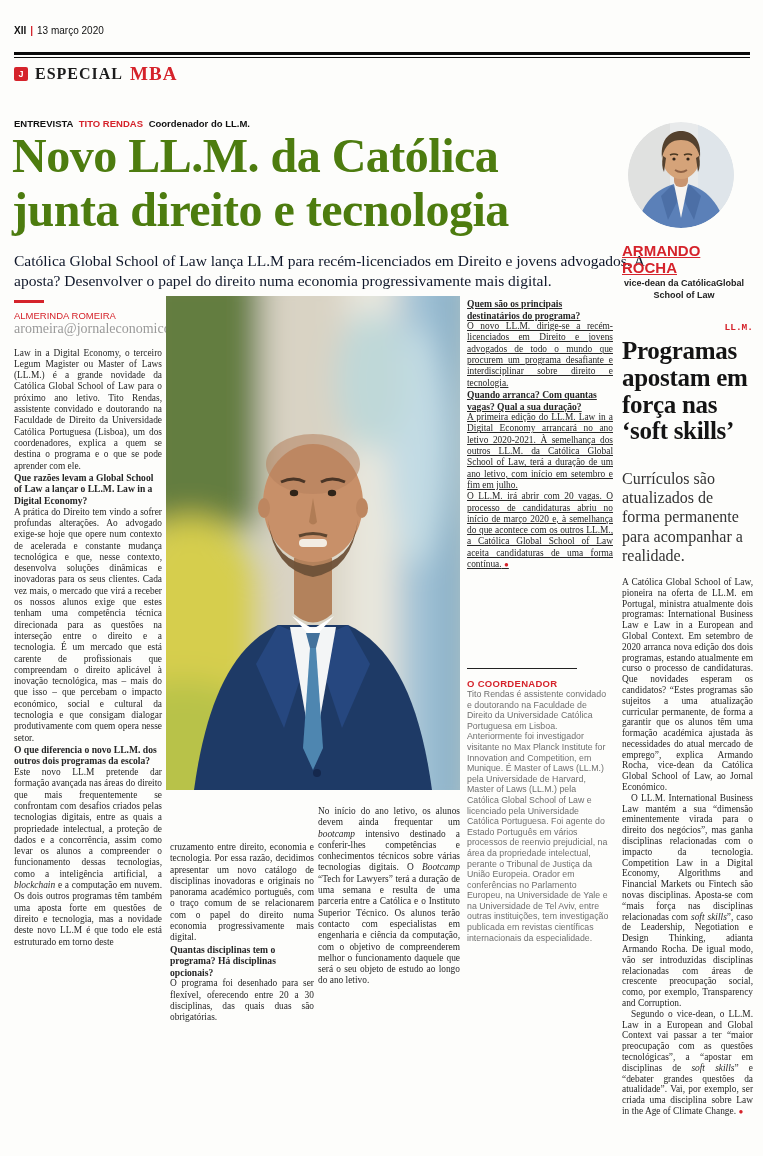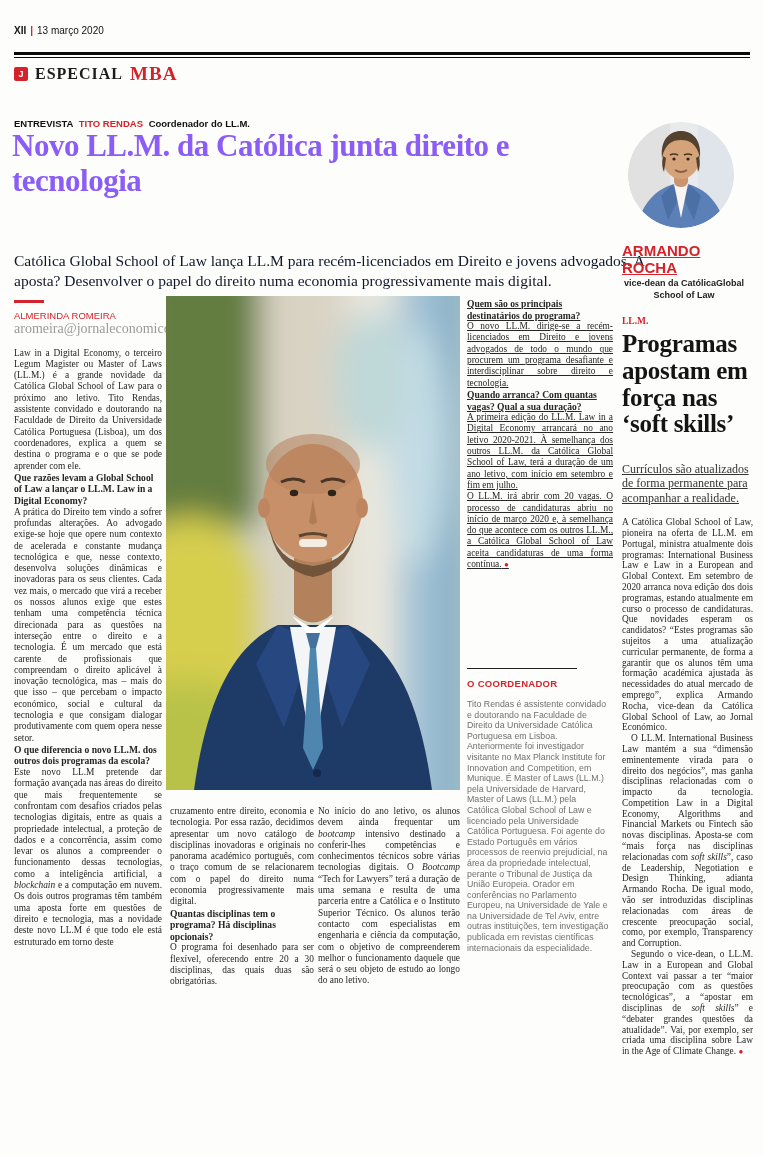--- a/index.html
+++ b/index.html
@@ -17,53 +17,53 @@
   .section-line { position:absolute; top:63px; left:14px; display:flex; align-items:center; gap:7px; }
   .je-logo { width:14px; height:14px; background:#d5232b; color:#fff; border-radius:2px;
              font-family:"Liberation Sans", sans-serif; font-weight:bold; font-size:9px;
              display:flex; align-items:center; justify-content:center; }
   .section-name   { font-size:16px; font-weight:bold; letter-spacing:1px; color:#1c1c1c; }
   .section-accent { font-size:19px; font-weight:bold; letter-spacing:1px; color:#d5232b; }
   .kicker { position:absolute; top:118px; left:14px; font-family:"Liberation Sans", sans-serif;
             font-size:9.5px; font-weight:bold; color:#111; }
   .k-name { color:#d5232b; margin:0 3px; }
   .headline { position:absolute; top:129px; left:12px; width:578px;
-              font-size:31px; line-height:1.12; font-weight:bold; color:#8b5cf6; letter-spacing:-0.5px; }
+              font-size:48px; line-height:1.12; font-weight:bold; color:#4d7c0f; letter-spacing:-0.5px; }
   .lede { position:absolute; top:251px; left:14px; width:632px; font-size:15.5px; line-height:1.32; color:#0f172a; }
   
   .col { position:absolute; font-size:9.4px; line-height:11.3px; color:#262626; }
   .col p.ans { text-align:justify; }
   .col .q { font-weight:bold; font-size:9.6px; line-height:11.6px; text-align:left; }
   .col1 { left:14px;  top:300px; width:148px; }
-  .col2 { left:170px; top:806px; width:144px; }
+  .col2 { left:170px; top:842px; width:144px; }
   .col3 { left:318px; top:806px; width:142px; }
   .col4 { left:467px; top:298px; width:146px;text-decoration:underline; }
   .col4 .q:first-child { margin-top:0; }
   .byline-rule { width:30px; height:3px; background:#d5232b; margin-bottom:7px; }
   .author { font-family:"Liberation Sans", sans-serif; font-weight:normal; font-size:9.5px; color:#d5232b; }
   .email  { font-family:Liberation Serif, serif; font-size:14px; color:#9a9a9a; margin-top:2px; }
   .intro  { margin-top:13px; }
   .end-dot { color:#d5232b; font-size:8px; }
   
   .main-photo { position:absolute; left:166px; top:296px; width:294px; height:494px; }
   .main-photo svg { display:block; width:100%; height:100%; }
   
   .coord-box  { position:absolute; left:467px; top:668px; width:146px; font-family:"Liberation Sans", sans-serif; }
   .coord-rule { width:110px; height:1px; background:#222; }
   .coord-title{ margin-top:9px; font-size:9.5px; font-weight:bold; color:#d5232b; letter-spacing:0.3px; }
-  .coord-body { margin-top:10px; font-size:8.8px; line-height:10.6px; color:#6f6f6f; width:142px; }
+  .coord-body { font-size:8.8px; line-height:10.6px; color:#6f6f6f; width:142px; }
   
   .sidebar  { position:absolute; left:622px; top:122px; width:131px; }
   .portrait { width:106px; height:106px; margin-left:6px; }
   .portrait svg { display:block; width:106px; height:106px; border-radius:50%; }
   .cap-name { margin-top:14px; font-family:"Liberation Sans", sans-serif; font-weight:bold; font-size:15px; color:#d5232b;text-decoration:underline; }
   .cap-role { margin-top:2px;  font-family:"Liberation Sans", sans-serif; font-weight:bold; font-size:9px; line-height:11.5px; color:#222; width:124px;text-align:center; }
-  .side-tag { margin-top:15px; font-family:Liberation Serif, serif; font-weight:bold; font-size:9.5px; color:#d5232b; }
+  .side-tag { margin-top:21px; font-family:Liberation Mono, monospace; font-weight:bold; font-size:9.5px; color:#d5232b;text-align:right; }
   .side-headline { margin-top:5px; font-size:25px; line-height:1.07; font-weight:bold; color:#141414; letter-spacing:-0.3px; }
-  .standfirst { margin-top:24px; font-size:12px; line-height:1.2; color:#333;text-decoration:underline; }
+  .standfirst { margin-top:24px; font-size:16px; line-height:1.2; color:#333; }
   .side-p { font-size:9.4px; line-height:10.8px; text-align:justify; color:#262626; }
   .side-p.first { margin-top:12px; }
   .side-p.indent { text-indent:9px; }
 </style>
 </head>
 <body>
 
 <div class="page">
 
   <div class="folio-line">

